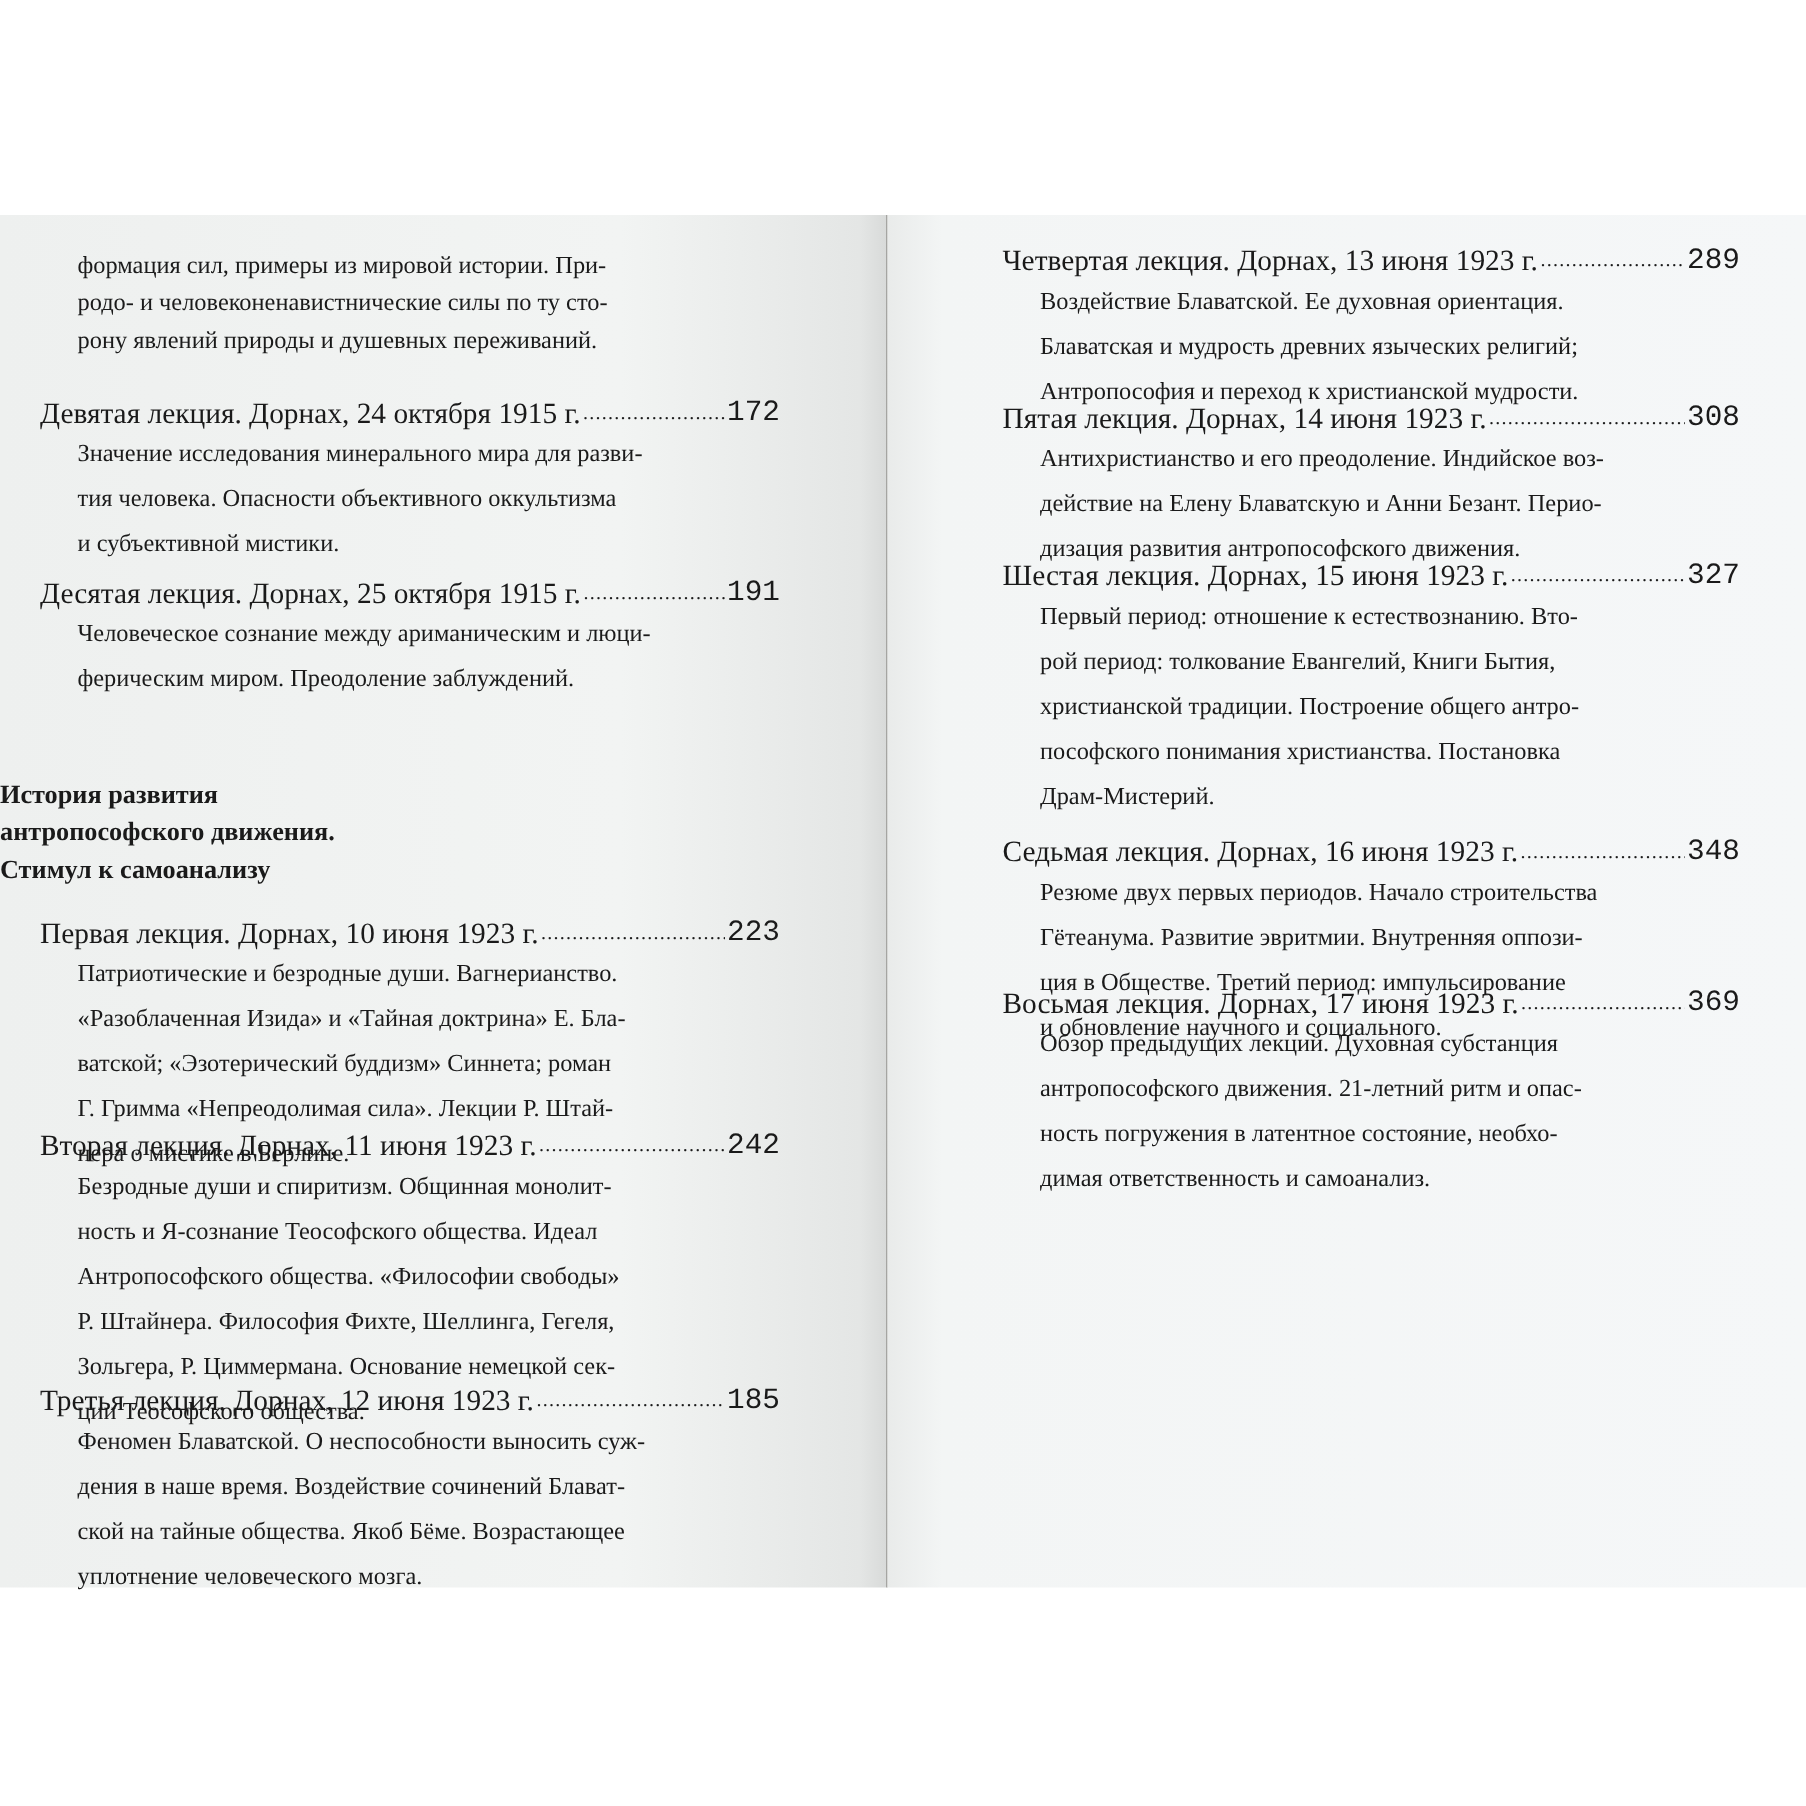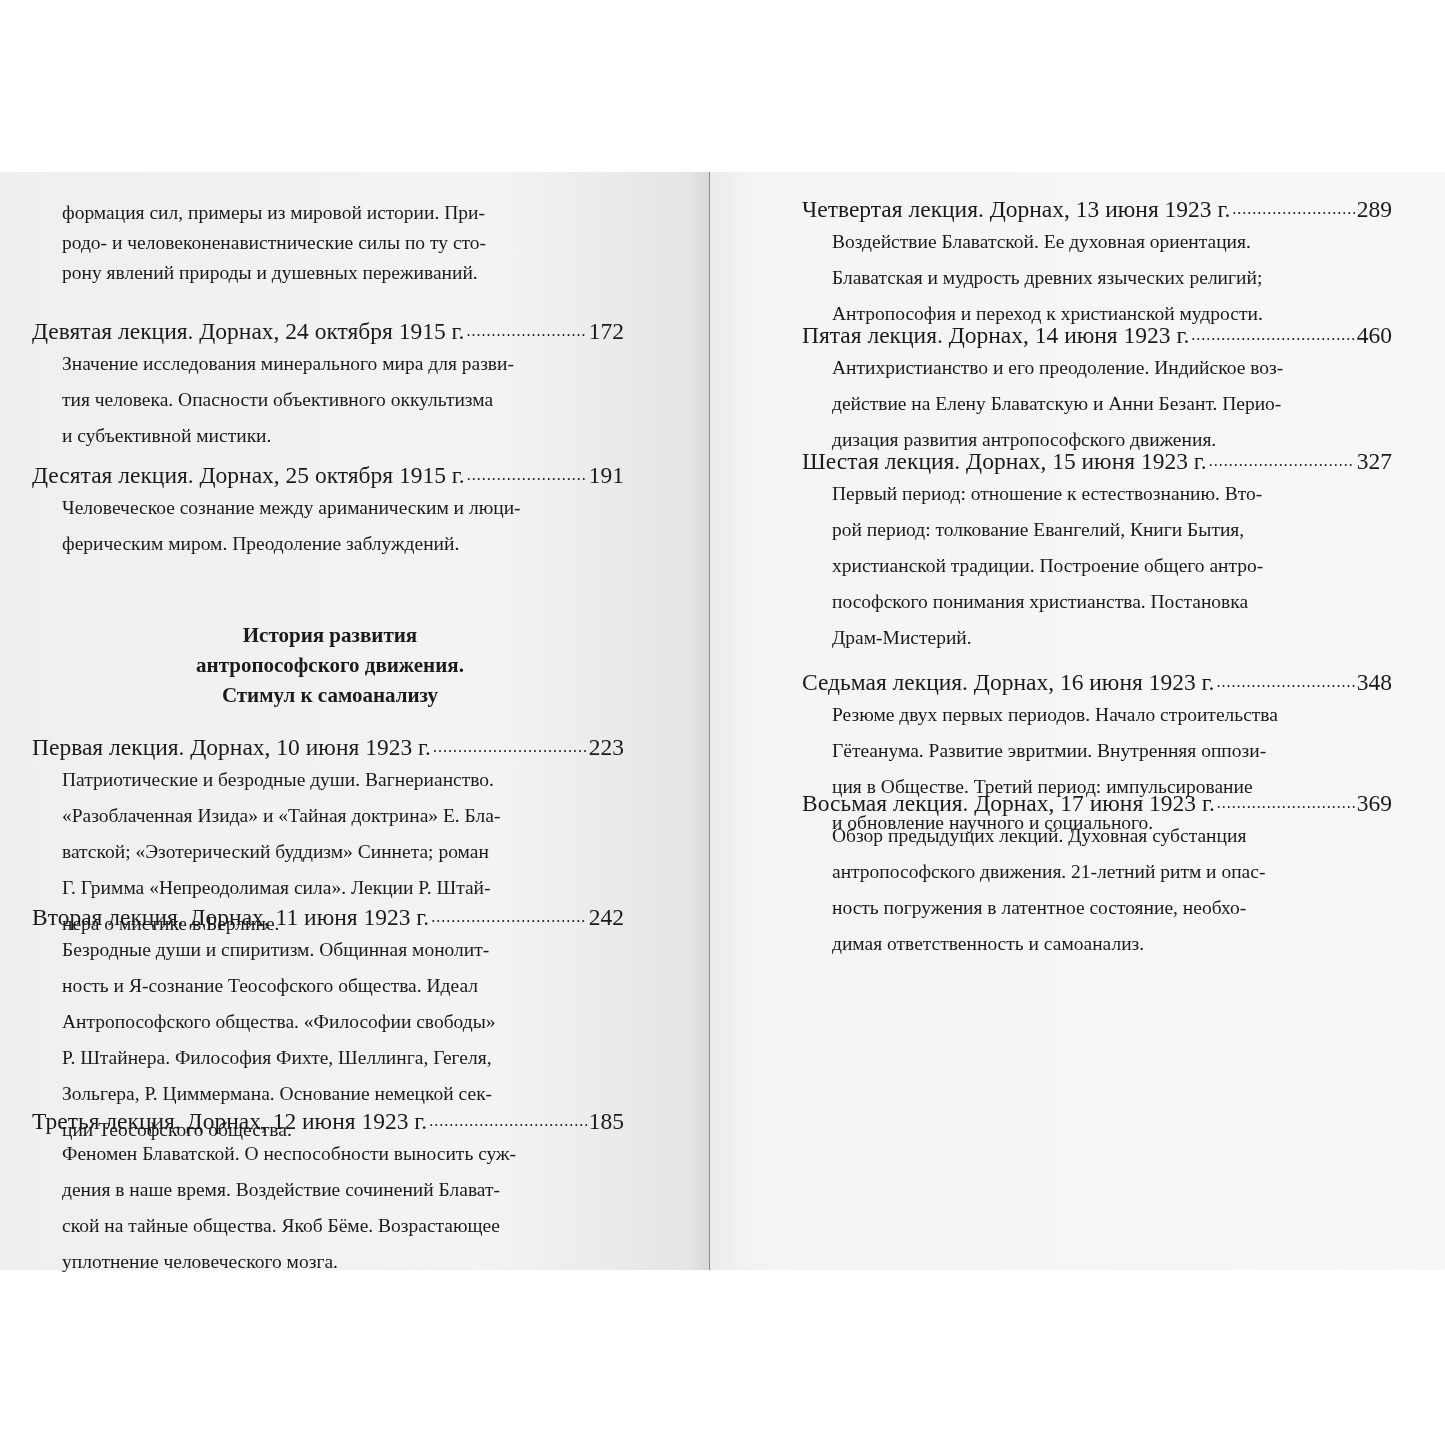--- a/index.html
+++ b/index.html
@@ -46,38 +46,38 @@
     }
     .entry-head .title { flex: 0 0 auto; }
     .entry-head .leader {
       flex: 1 1 auto;
       overflow: hidden;
       white-space: nowrap;
       margin: 0 2px;
       letter-spacing: 1px;
       font-size: 16px;
     }
-    .entry-head .pg { flex: 0 0 auto; }
+    .entry-head .pg { flex: 0 0 auto; font-family: Liberation Mono, monospace; }
     .entry-body {
       font-size: 19.5px;
       line-height: 36px;
       padding-left: 30px;
       white-space: pre-line;
     }
     .cont-text {
       position: absolute;
       font-size: 19.5px;
       line-height: 30px;
       white-space: pre-line;
     }
     .section-title {
       position: absolute;
       left: 0;
       width: 660px;
-      text-align: center;
+      text-align: left;
       font-weight: bold;
       font-size: 21px;
       line-height: 30px;
       white-space: pre-line;
     }
   </style>
 </head>
 <body>
 
 <div class="spread">
@@ -163,21 +163,21 @@
       </div>
       <div class="entry-body">Воздействие Блаватской. Ее духовная ориентация.
 Блаватская и мудрость древних языческих религий;
 Антропософия и переход к христианской мудрости.</div>
     </div>
 
     <div class="entry" style="left:92px; top:148px; width:590px;">
       <div class="entry-head">
         <span class="title">Пятая лекция. Дорнах, 14 июня 1923 г.</span>
         <span class="leader">..............................................</span>
-        <span class="pg">460</span>
+        <span class="pg">308</span>
       </div>
       <div class="entry-body">Антихристианство и его преодоление. Индийское воз-
 действие на Елену Блаватскую и Анни Безант. Перио-
 дизация развития антропософского движения.</div>
     </div>
 
     <div class="entry" style="left:92px; top:274px; width:590px;">
       <div class="entry-head">
         <span class="title">Шестая лекция. Дорнах, 15 июня 1923 г.</span>
         <span class="leader">..............................................</span>

